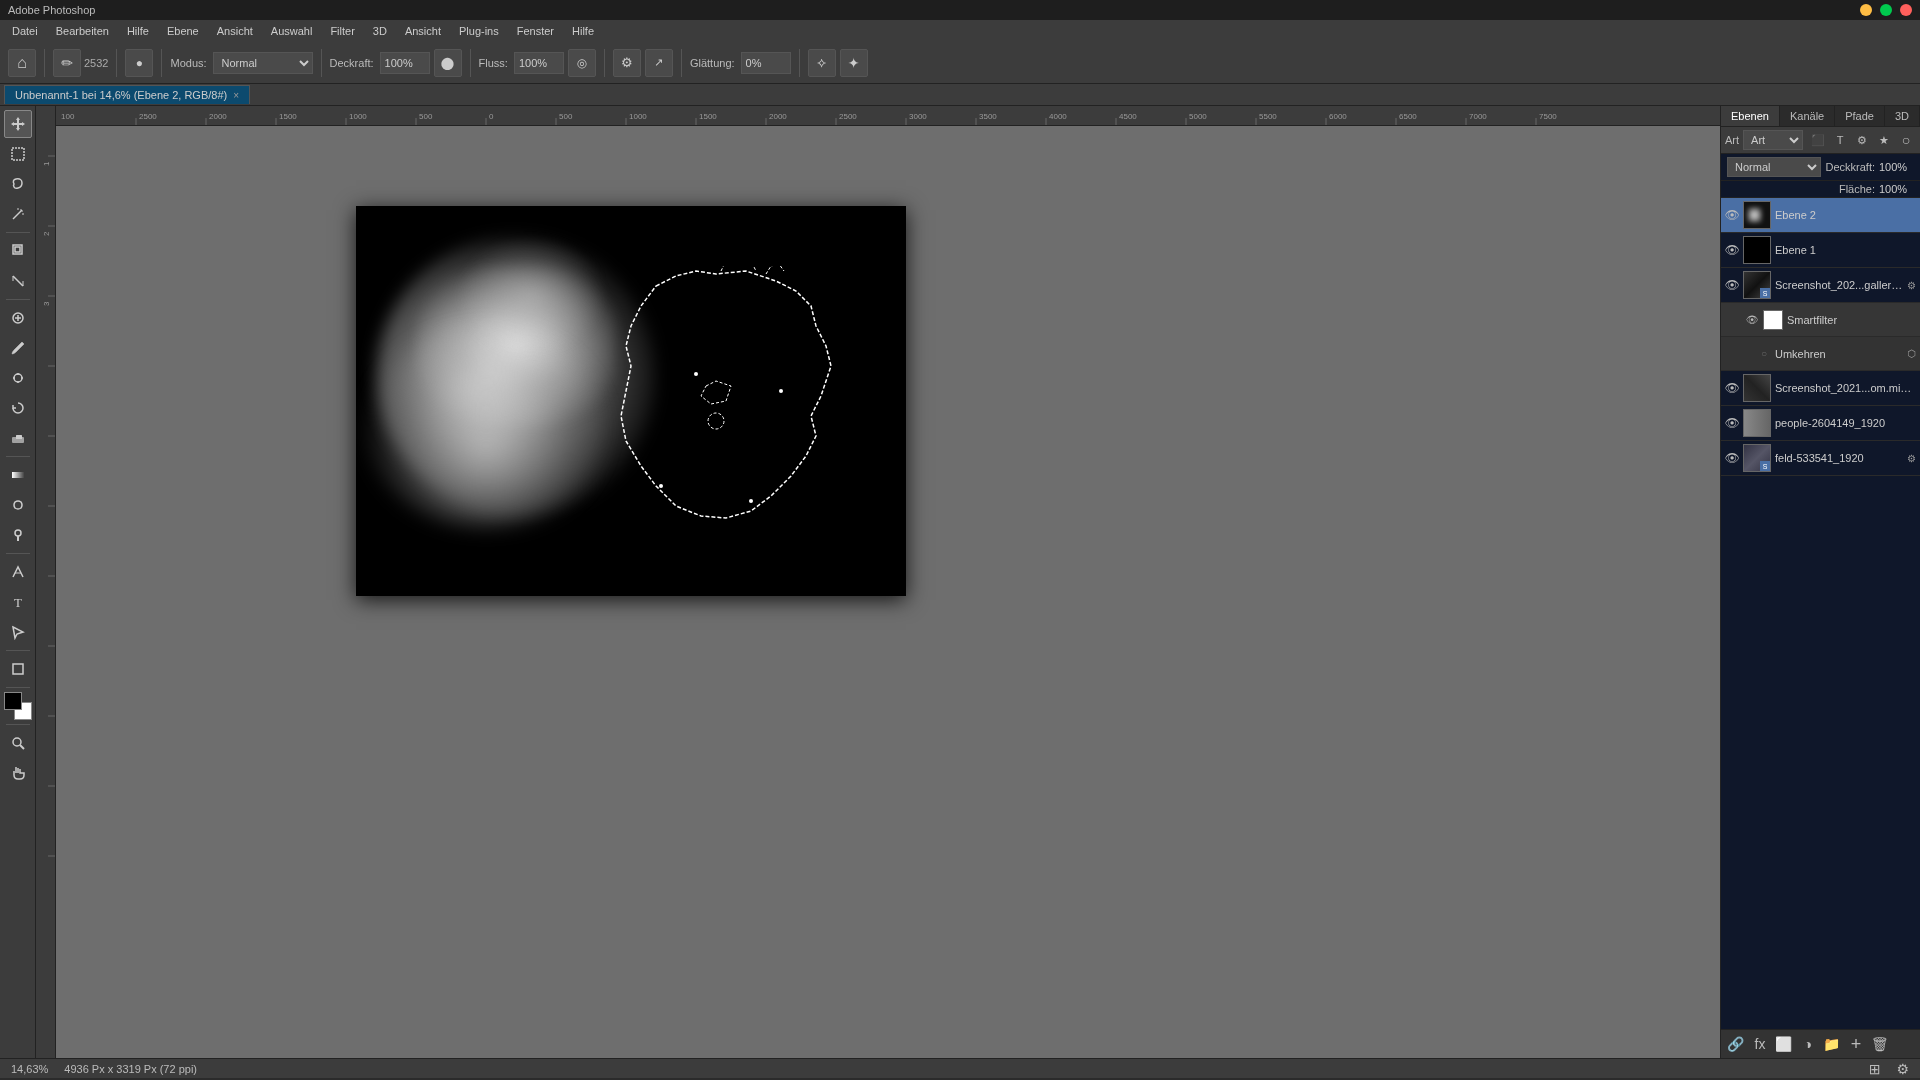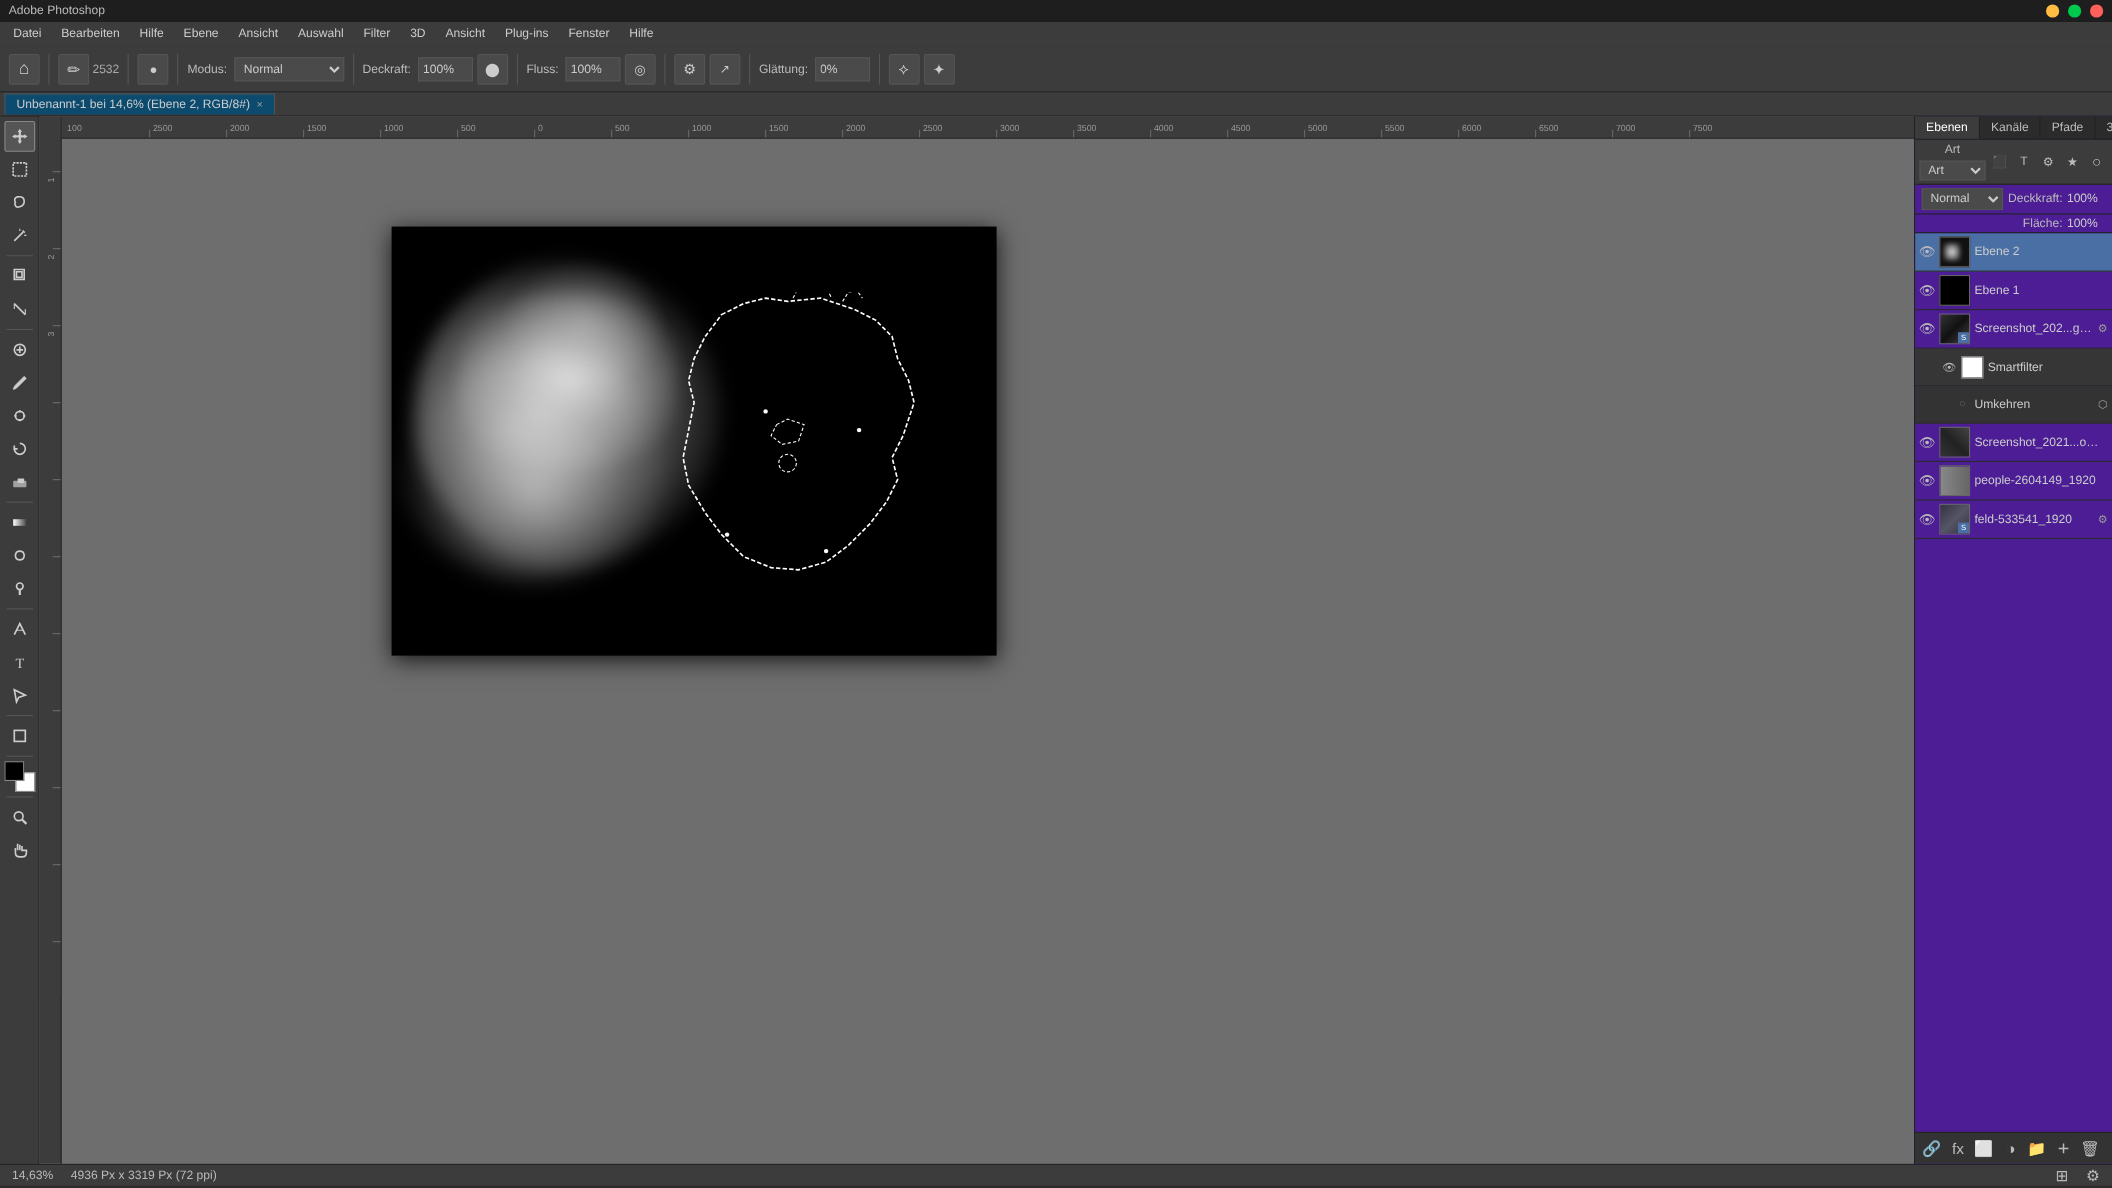--- a/index.html
+++ b/index.html
@@ -228,22 +228,22 @@
     .selection-outline {
       position: absolute;
       left: 240px;
       top: 60px;
       width: 250px;
       height: 260px;
     }
 
     
     #right-panel {
-      width: 180px;
-      background: #4c1d95;
+      width: 200px;
+      background: #0f172a;
       border-left: 1px solid #222;
       display: flex;
       flex-direction: column;
     }
 
     #panel-tabs {
       display: flex;
       background: #2b2b2b;
       border-bottom: 1px solid #222;
     }
@@ -733,21 +733,21 @@
     <div id="panel-tabs">
       <div class="panel-tab active">Ebenen</div>
       <div class="panel-tab">Kanäle</div>
       <div class="panel-tab">Pfade</div>
       <div class="panel-tab">3D</div>
     </div>
 
     <div id="layers-panel">
 
       <div id="layers-toolbar" style="justify-content:space-between;">
-        <div style="display:flex;align-items:center;gap:4px;flex-direction:column;">
+        <div style="display:flex;align-items:center;gap:4px;">
           <span style="font-size:11px;color:#bbb;">Art</span>
           <select class="layers-select" style="width:60px;">
             <option>Art</option>
           </select>
         </div>
         <div style="display:flex;gap:2px;">
           <button class="layers-tool-btn">⬛</button>
           <button class="layers-tool-btn">T</button>
           <button class="layers-tool-btn">⚙</button>
           <button class="layers-tool-btn">★</button>

